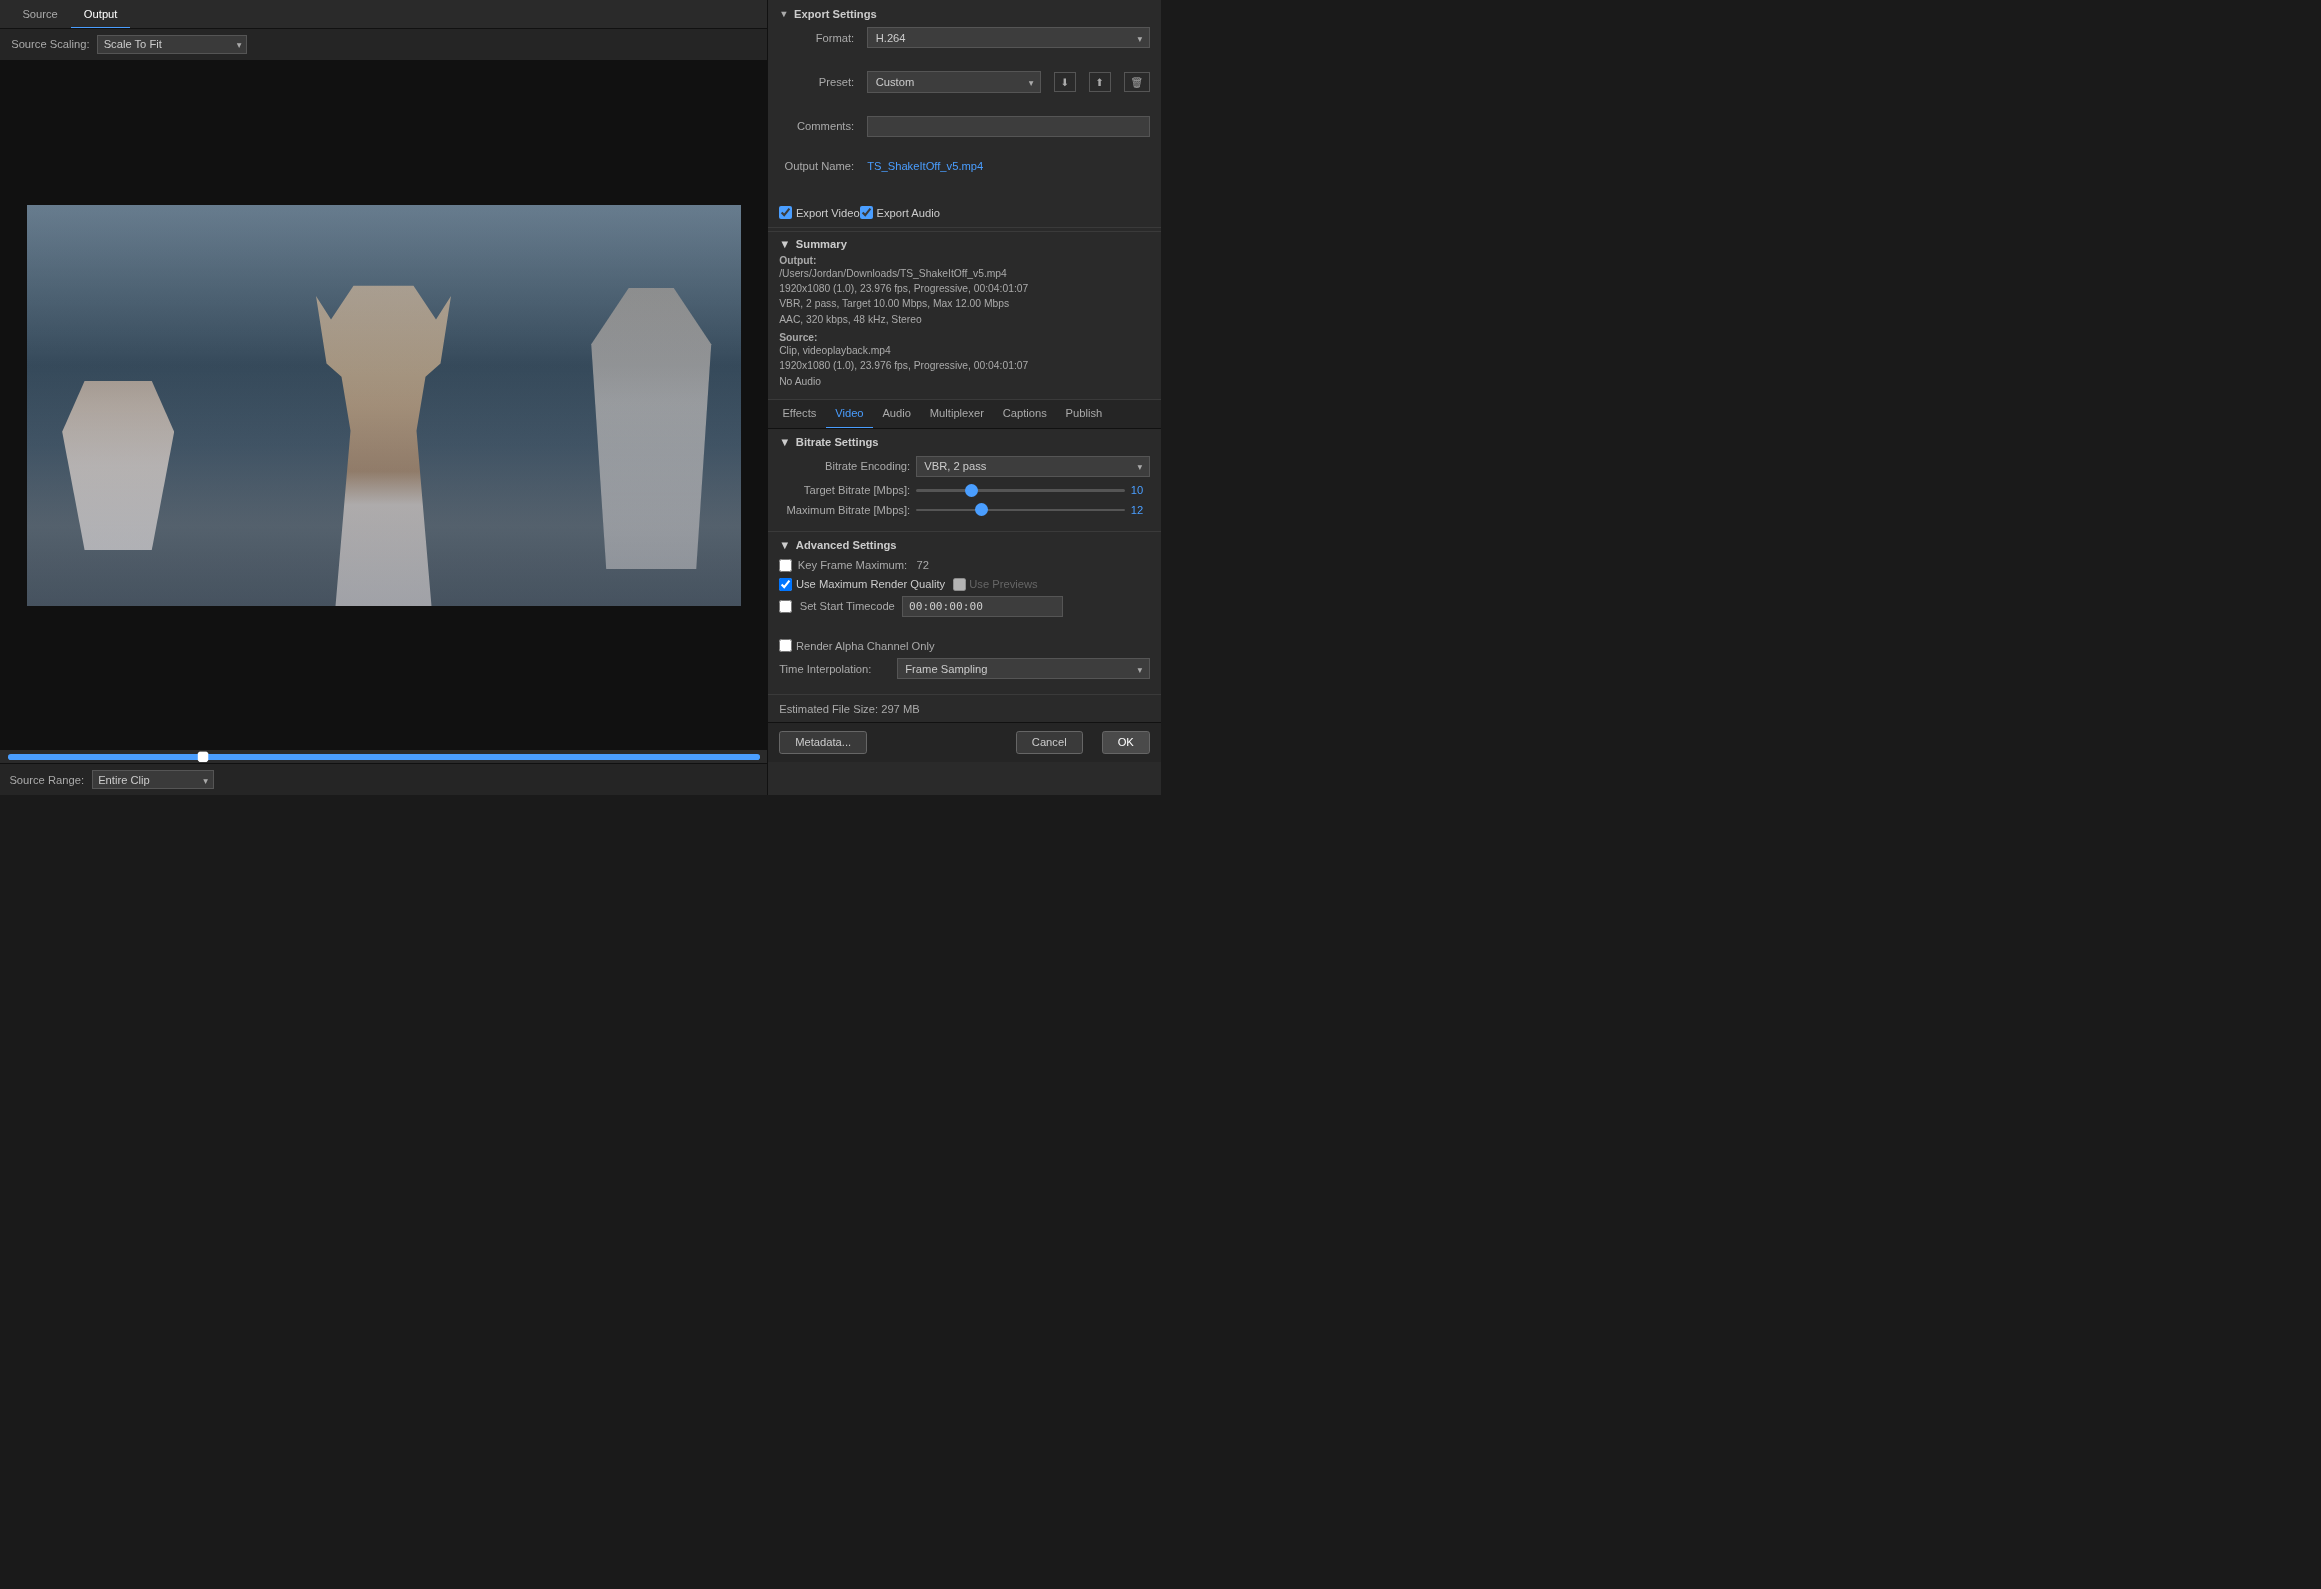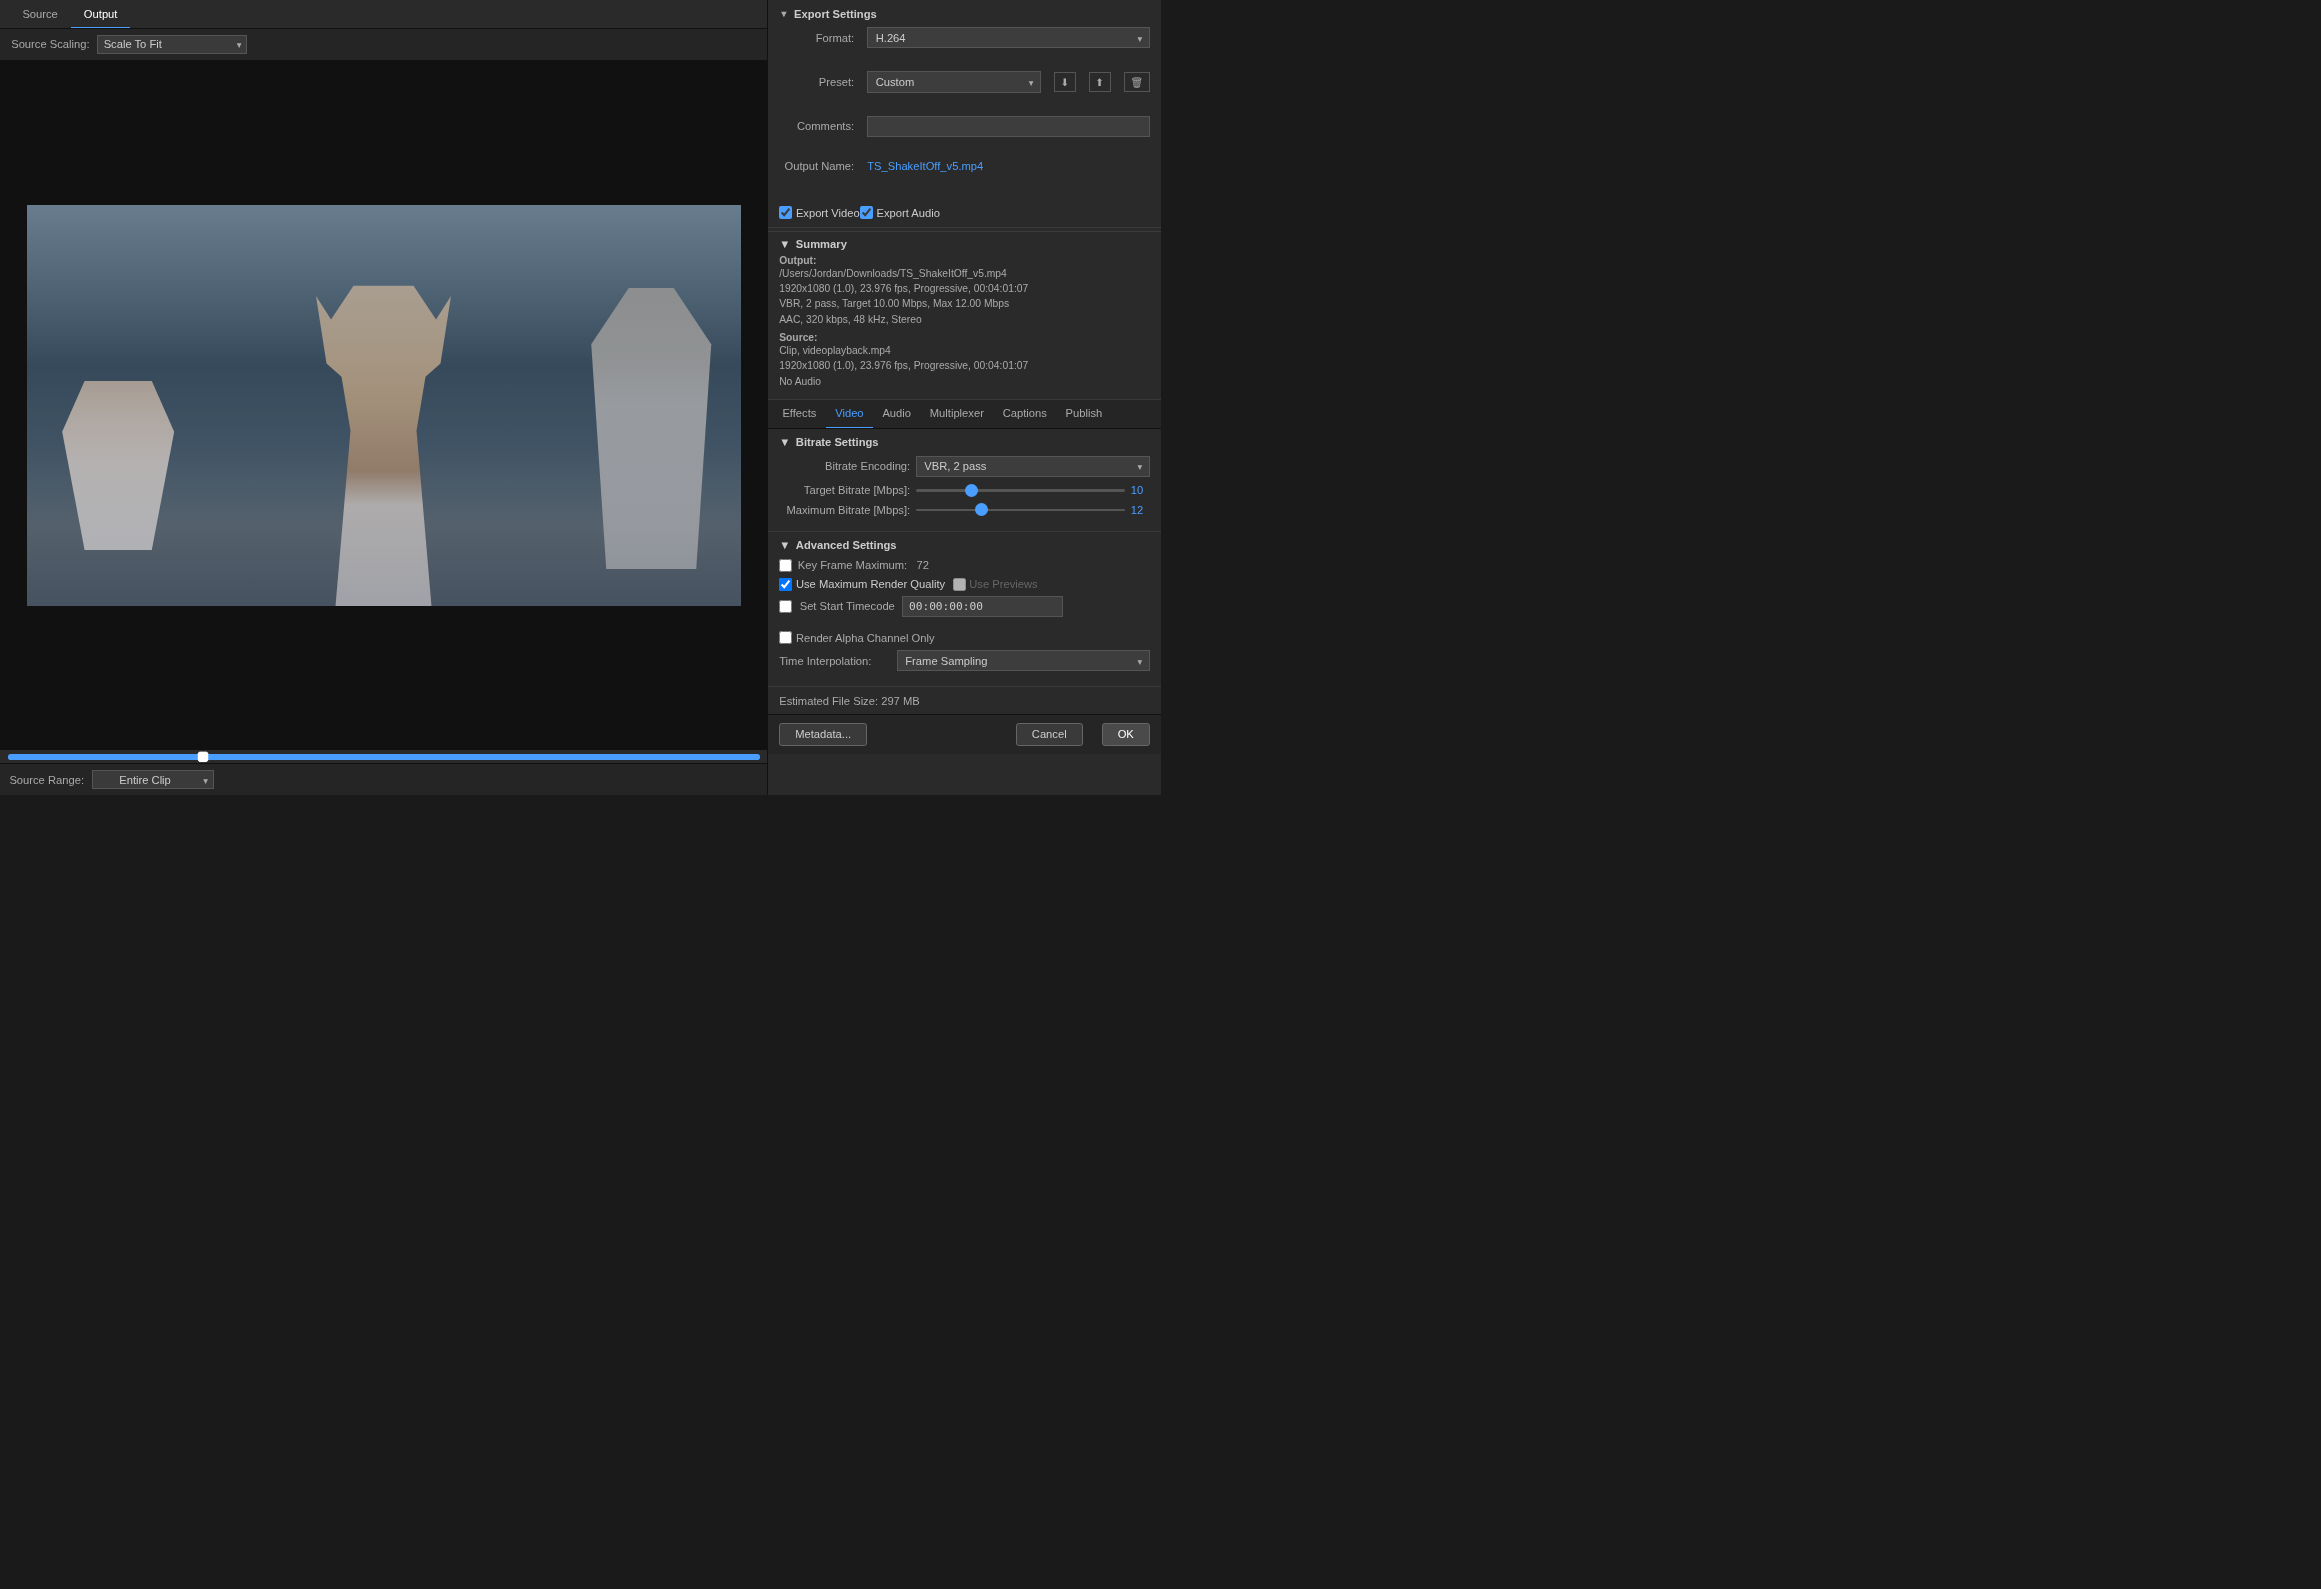--- a/index.html
+++ b/index.html
@@ -199,21 +199,20 @@
     }
     .source-range-select {
       background: #3a3a3a;
       color: #ccc;
       border: 0.9px solid #555;
       padding: 2.8px 20.6px 2.8px 5.6px;
       font-size: 11.2px;
       appearance: none;
       cursor: pointer;
       width: 122px;
-      text-align: center;
     }
 
     
     .right-panel {
       width: 393px;
       height: 100%;
       background: #2a2a2a;
       display: flex;
       flex-direction: column;
       overflow-y: auto;
@@ -461,21 +460,21 @@
       display: flex;
       align-items: center;
       gap: 3.7px;
     }
     .use-previews label { color: #666; }
 
     .timecode-row {
       display: flex;
       align-items: center;
       gap: 7.5px;
-      margin-bottom: 7px;
+      margin-bottom: 15px;
     }
     .timecode-row label { color: #aaa; font-size: 11.2px; }
     .timecode-input {
       background: #3d3d3d;
       color: #ccc;
       border: 0.9px solid #555;
       padding: 2.8px 5.6px;
       font-size: 11.2px;
       font-family: monospace;
     }

